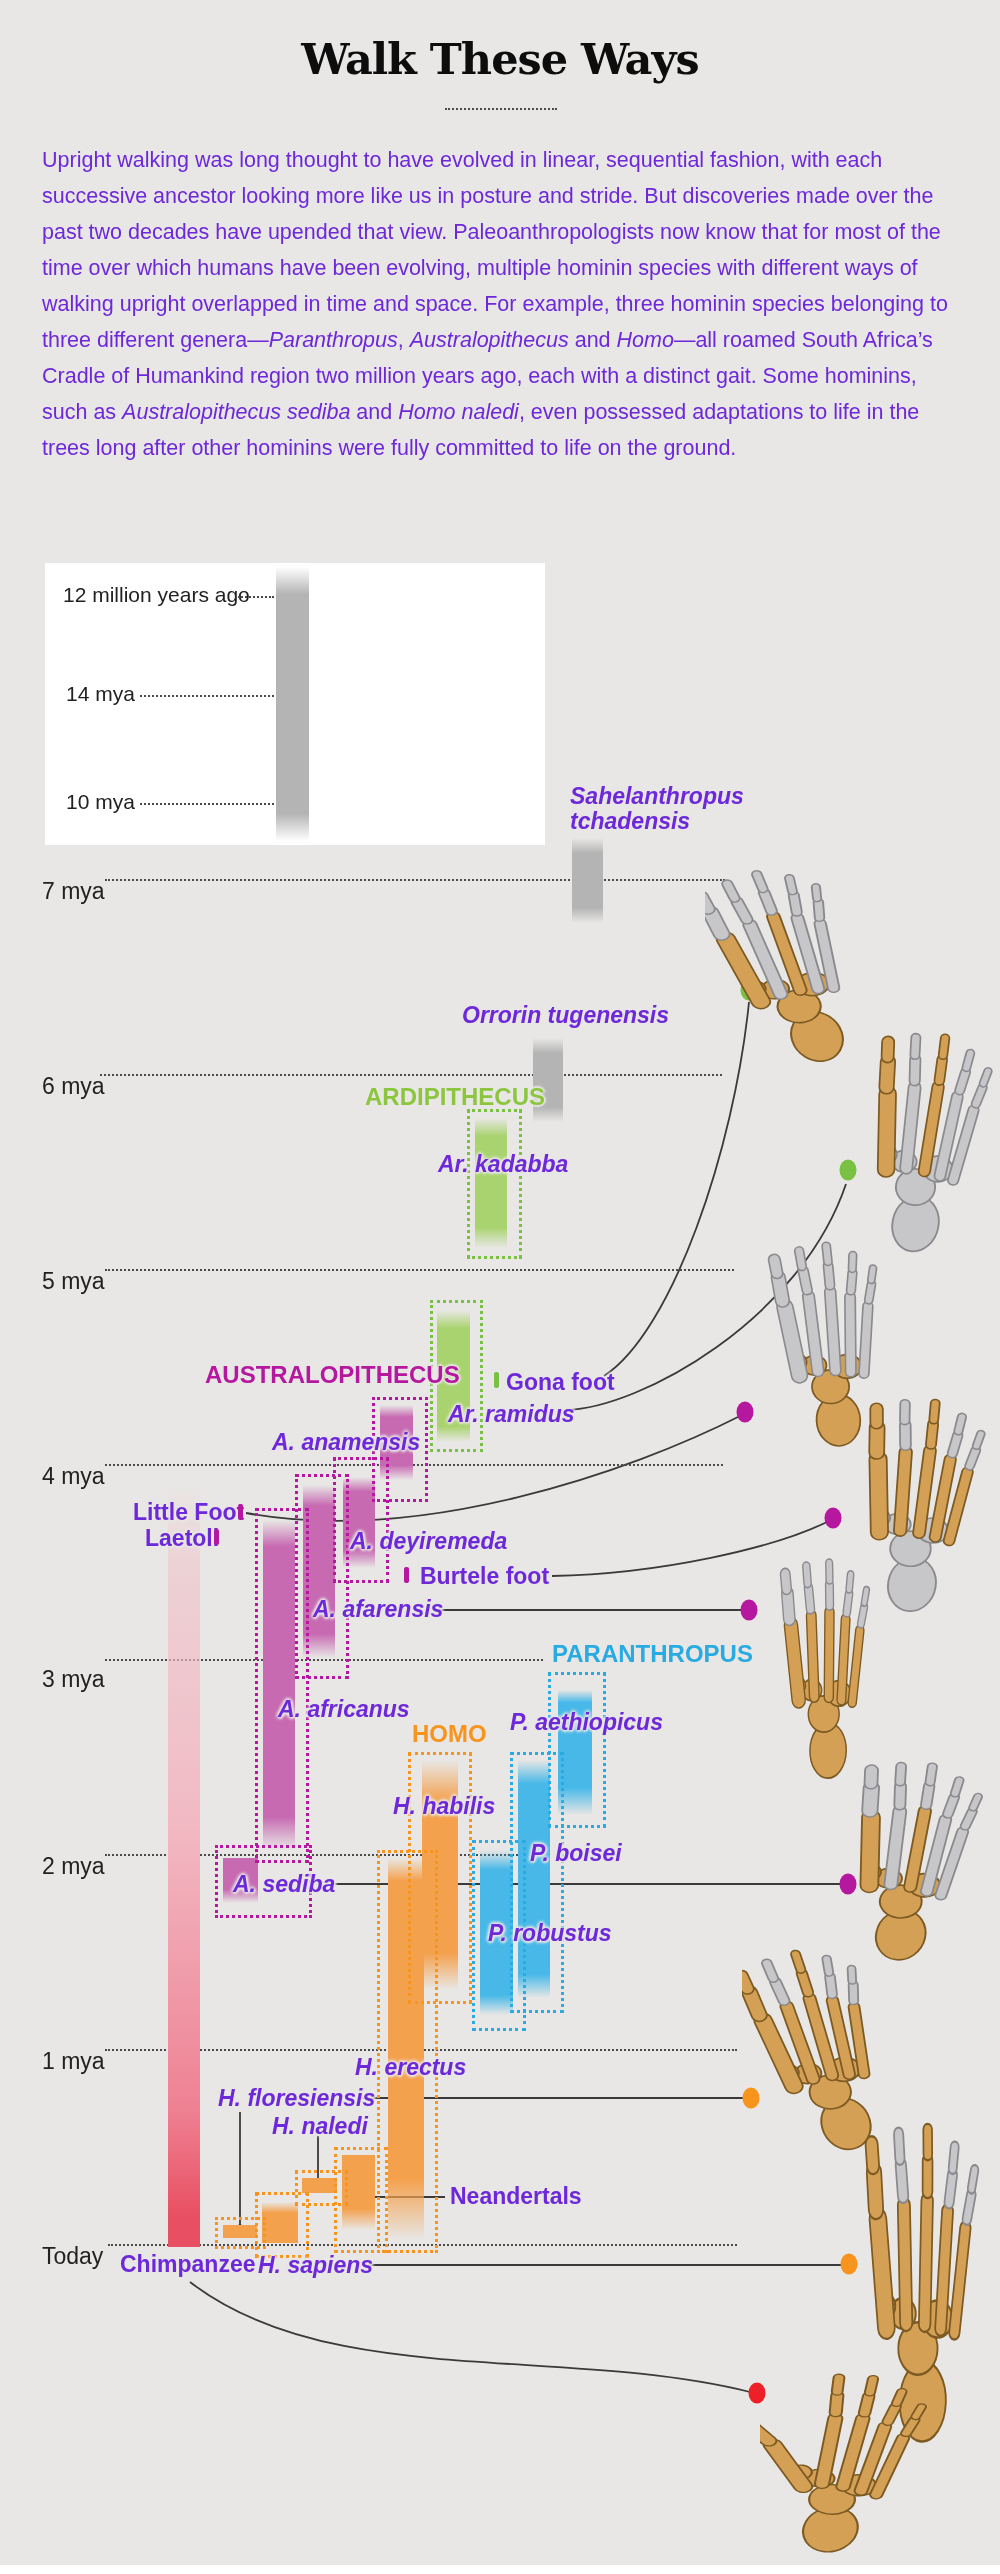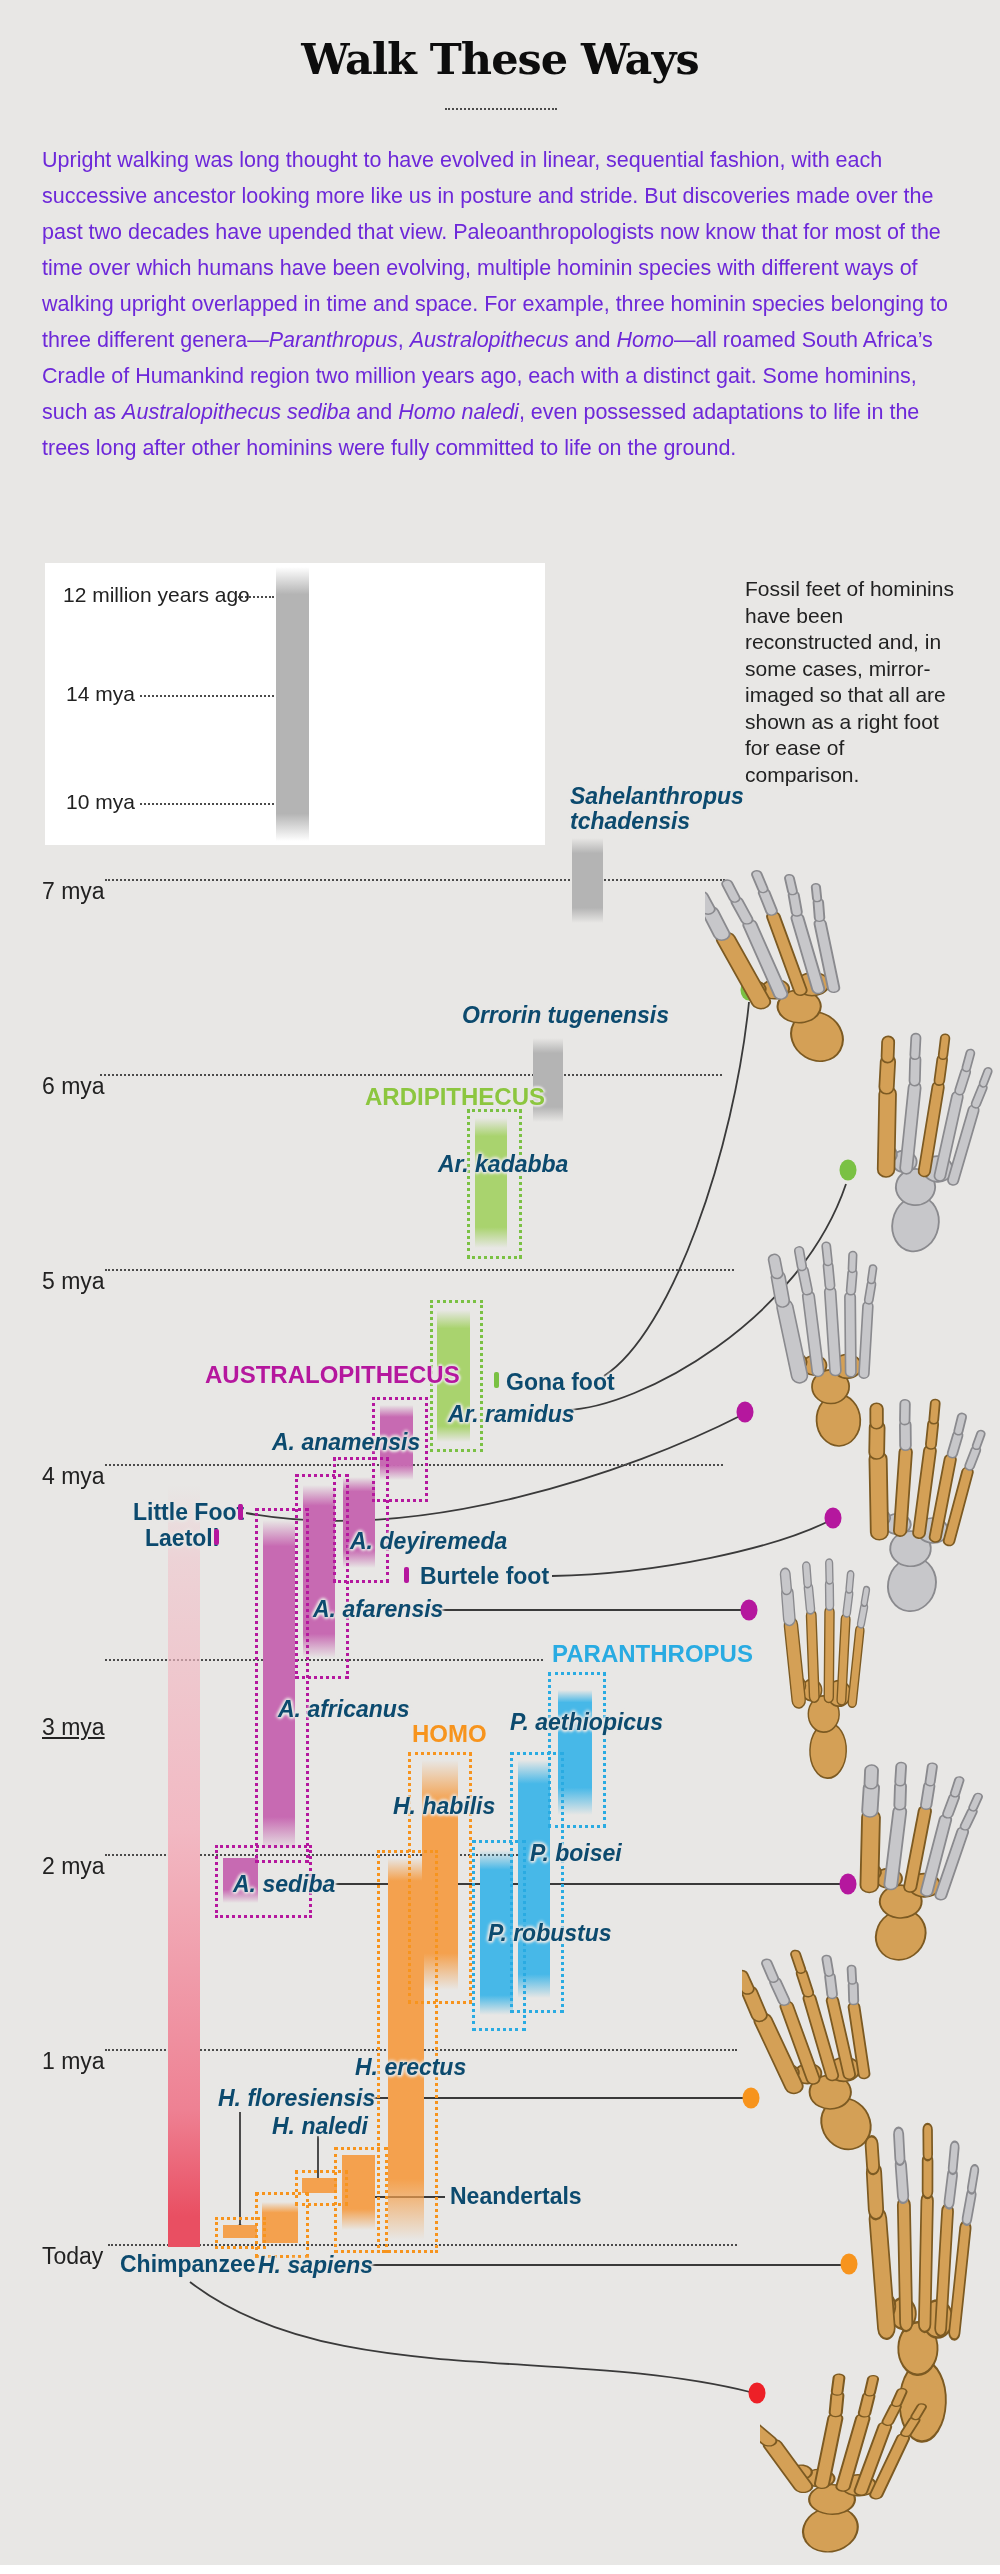--- a/index.html
+++ b/index.html
@@ -15,21 +15,21 @@
   .inset-bar{position:absolute;left:231px;top:4px;width:33px;height:274px;
              background:linear-gradient(180deg,rgba(180,180,180,0) 0%,#b4b4b4 10%,#b4b4b4 90%,rgba(180,180,180,0) 100%);}
   .danuvius{position:absolute;left:288px;top:16px;width:200px;font-size:20px;line-height:24.5px;color:#222;}
   .annotation{position:absolute;left:745px;top:576px;width:218px;font-size:21px;line-height:26.5px;color:#222;}
   .tl-label{position:absolute;font-size:23px;color:#222;white-space:nowrap;margin-top:12px;}
   .tl-line{position:absolute;height:0;border-top:2.5px dotted #4b4b4b;}
   .bar{position:absolute;}
   .gbox{position:absolute;border:3px dotted;}
   .genus{position:absolute;font-weight:bold;font-size:24px;white-space:nowrap;
          text-shadow:-2px 0 2px #e8e7e5,2px 0 2px #e8e7e5,0 -2px 2px #e8e7e5,0 2px 2px #e8e7e5;}
-  .sp{position:absolute;font-weight:bold;font-style:italic;font-size:23px;color:#0c4a6e;line-height:25px;white-space:nowrap;
+  .sp{position:absolute;font-weight:bold;font-style:italic;font-size:23px;color:#6d28d9;line-height:25px;white-space:nowrap;
       text-shadow:-2px 0 3px #e8e7e5,2px 0 3px #e8e7e5,0 -2px 3px #e8e7e5,0 2px 3px #e8e7e5,1px 1px 2px #e8e7e5;}
   .sp.upright{font-style:normal;}
   .tick{position:absolute;width:5px;border-radius:2px;}
   .overlay{position:absolute;left:0;top:0;pointer-events:none;}
   .foot{position:absolute;}
   .footer-strip{position:absolute;left:0;bottom:0;width:100%;height:9px;background:#ffffff;}
 </style>
 </head>
 <body>
 
@@ -41,21 +41,20 @@
   <div class="inset">
     <div class="inset-label" style="left:18px;top:20px;">12 million years ago</div>
     <div class="inset-label" style="left:21px;top:119px;">14 mya</div>
     <div class="inset-label" style="left:21px;top:227px;">10 mya</div>
     <div class="inset-line" style="left:193px;top:33px;width:36px;"></div>
     <div class="inset-line" style="left:95px;top:132px;width:134px;"></div>
     <div class="inset-line" style="left:95px;top:240px;width:134px;"></div>
     <div class="inset-bar"></div>
   </div>
 
-  <div class="annotation">Fossil feet of hominins have been reconstructed and, in some cases, mirror-imaged so that all are shown as a right foot for ease of comparison.</div>
 
   <div id="chart"></div>
 
   <svg id="overlay" class="overlay" width="1000" height="2574" viewBox="0 0 1000 2574">
       <path d="M604,1376 C672,1332 734,1150 749,1002" fill="none" stroke="#3a3a3a" stroke-width="1.8"></path>
       <path d="M566,1410 C640,1408 800,1320 846,1184" fill="none" stroke="#3a3a3a" stroke-width="1.8"></path>
       <path d="M246,1513 C420,1545 630,1472 742,1415" fill="none" stroke="#3a3a3a" stroke-width="1.8"></path>
       <path d="M552,1576 C660,1574 775,1548 829,1521" fill="none" stroke="#3a3a3a" stroke-width="1.8"></path>
       <path d="M437,1610 L744,1610" fill="none" stroke="#3a3a3a" stroke-width="1.8"></path>
       <path d="M330,1884 L842,1884" fill="none" stroke="#3a3a3a" stroke-width="1.8"></path>
@@ -81,21 +80,21 @@
 
   <div class="footer-strip"></div>
 <div class="tl-label" style="left: 42px; top: 866px;">7 mya</div>
     <div class="tl-line" style="left: 105px; top: 879px; width: 620px;"></div>
     <div class="tl-label" style="left: 42px; top: 1061px; text-align: center;">6 mya</div>
     <div class="tl-line" style="left: 100px; top: 1074px; width: 622px;"></div>
     <div class="tl-label" style="left: 42px; top: 1256px;">5 mya</div>
     <div class="tl-line" style="left: 105px; top: 1269px; width: 629px;"></div>
     <div class="tl-label" style="left: 42px; top: 1451px;">4 mya</div>
     <div class="tl-line" style="left: 105px; top: 1464px; width: 618px;"></div>
-    <div class="tl-label" style="left: 42px; top: 1702px; text-decoration: underline;">3 mya</div>
+    <div class="tl-label" style="left: 42px; top: 1654px;">3 mya</div>
     <div class="tl-line" style="left: 105px; top: 1659px; width: 438px;"></div>
     <div class="tl-label" style="left: 42px; top: 1841px;">2 mya</div>
     <div class="tl-line" style="left: 105px; top: 1854px; width: 417px;"></div>
     <div class="tl-label" style="left: 42px; top: 2036px;">1 mya</div>
     <div class="tl-line" style="left: 105px; top: 2049px; width: 632px;"></div>
     <div class="tl-label" style="left: 42px; top: 2231px;">Today</div>
     <div class="tl-line" style="left: 108px; top: 2244px; width: 629px;"></div>
     <div class="bar" style="left: 572px; top: 838px; width: 31px; height: 85px; background: linear-gradient(rgba(255, 255, 255, 0) 0%, rgb(180, 180, 180) 18%, rgb(180, 180, 180) 82%, rgba(255, 255, 255, 0) 100%);"></div>
     <div class="bar" style="left: 533px; top: 1038px; width: 30px; height: 84px; background: linear-gradient(rgba(255, 255, 255, 0) 0%, rgb(180, 180, 180) 18%, rgb(180, 180, 180) 82%, rgba(255, 255, 255, 0) 100%);"></div>
     <div class="bar" style="left: 475px; top: 1118px; width: 32px; height: 130px; background: linear-gradient(rgba(255, 255, 255, 0) 0%, rgb(169, 211, 110) 14%, rgb(169, 211, 110) 84%, rgba(255, 255, 255, 0) 100%);"></div>

